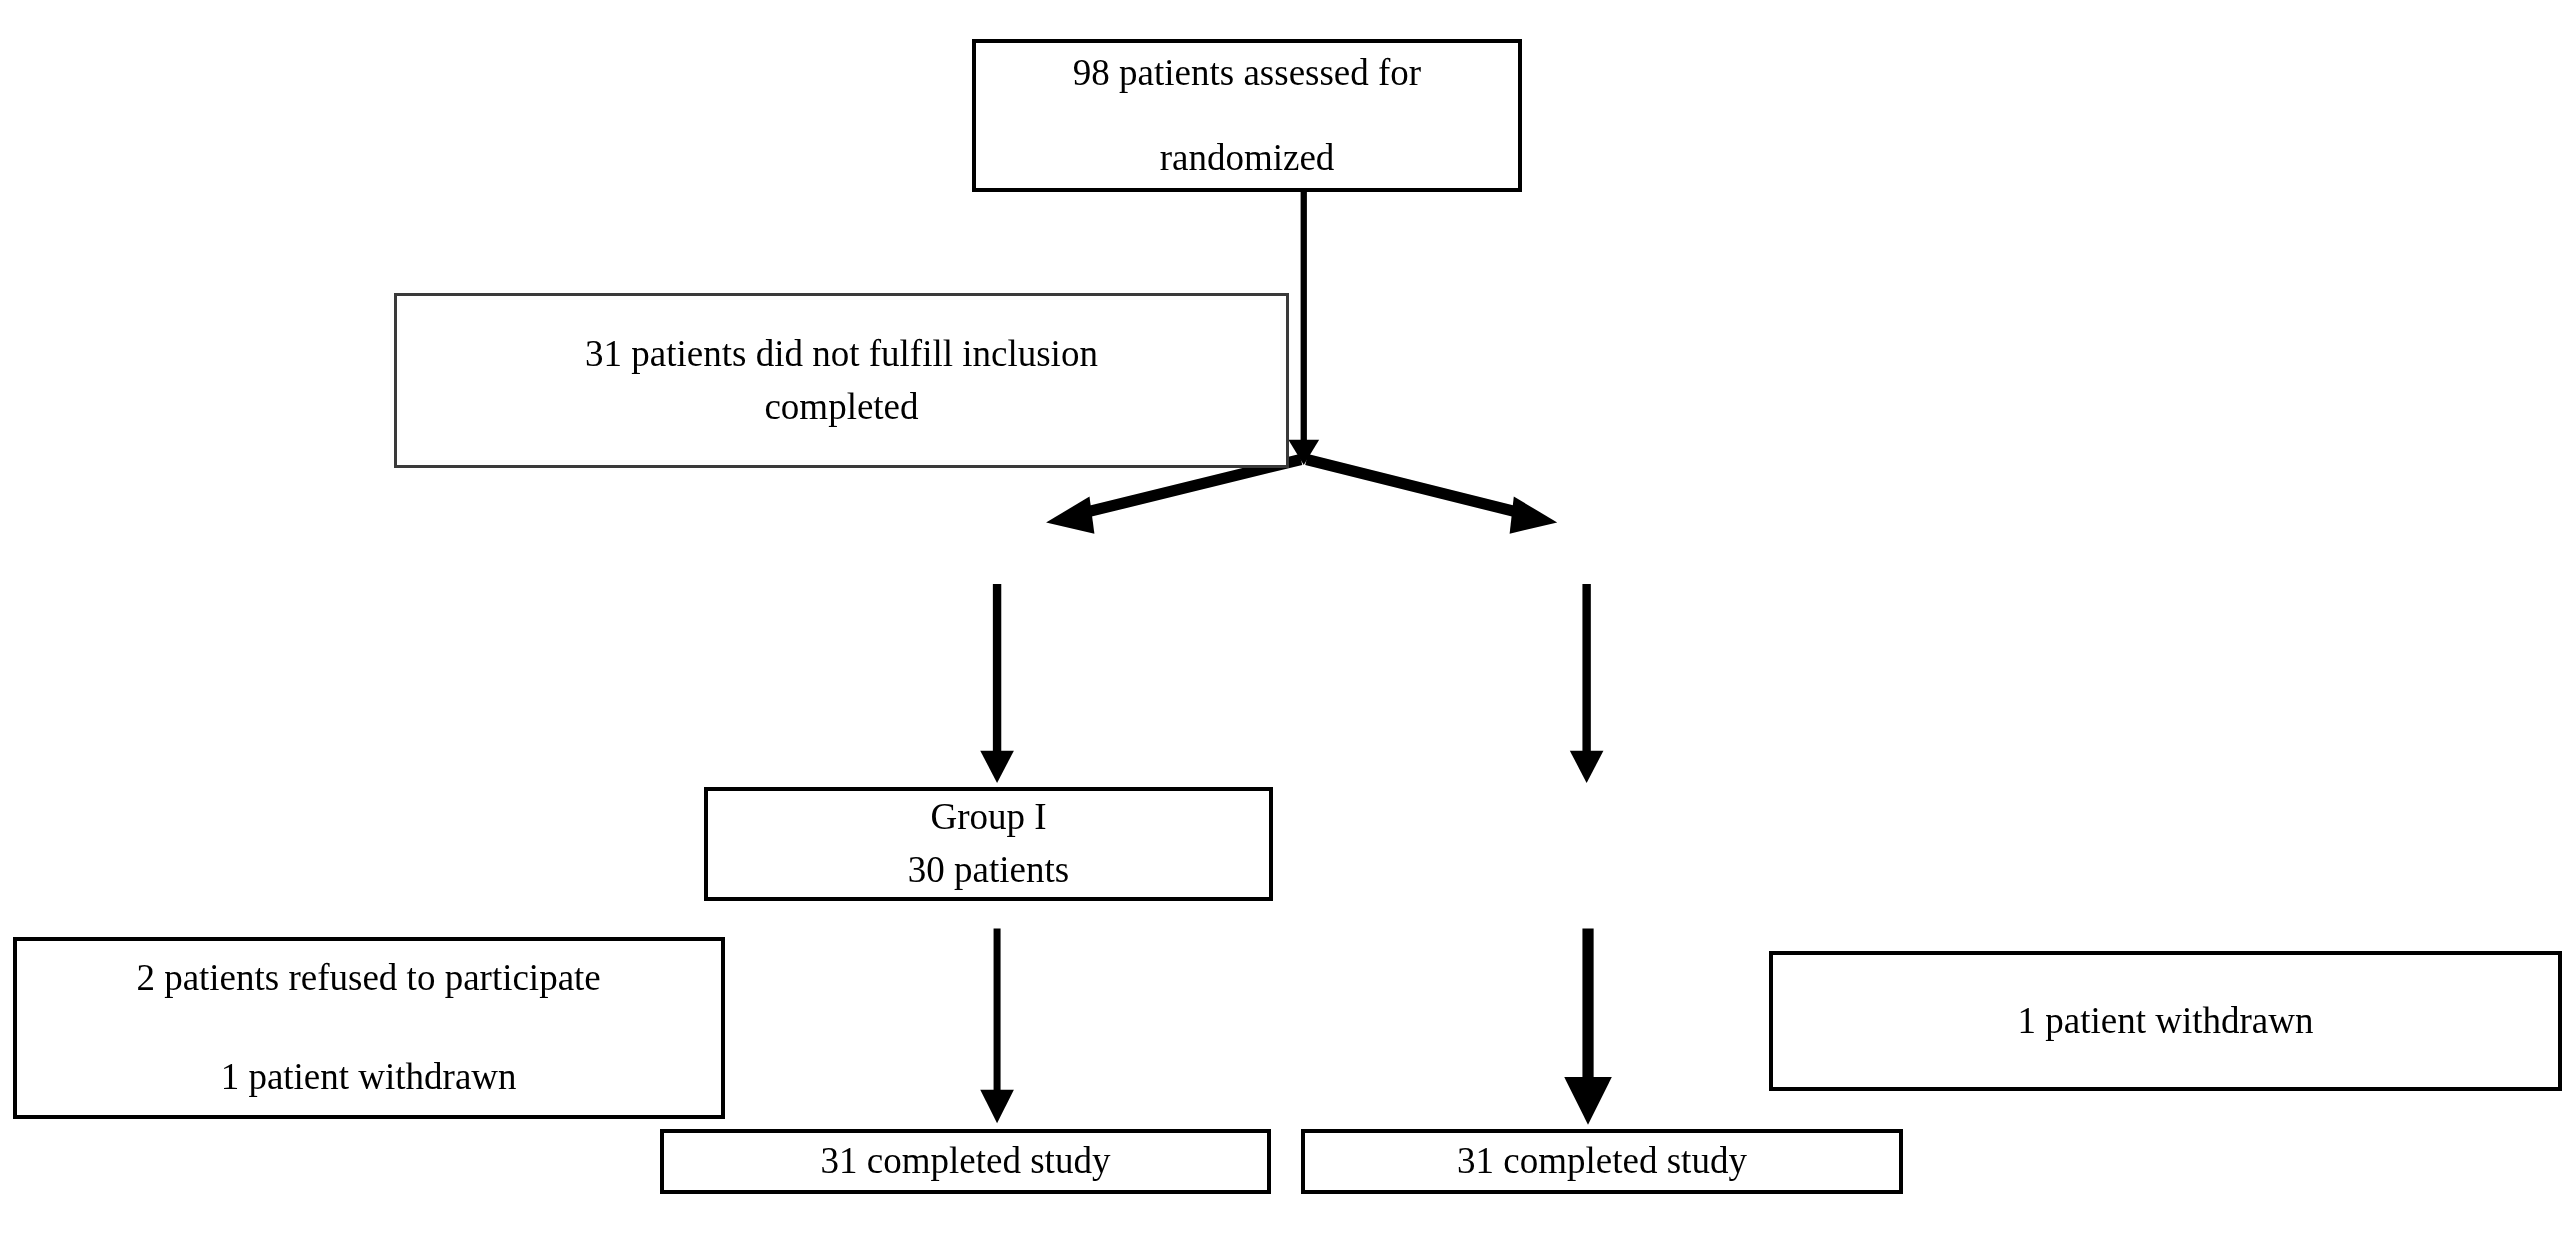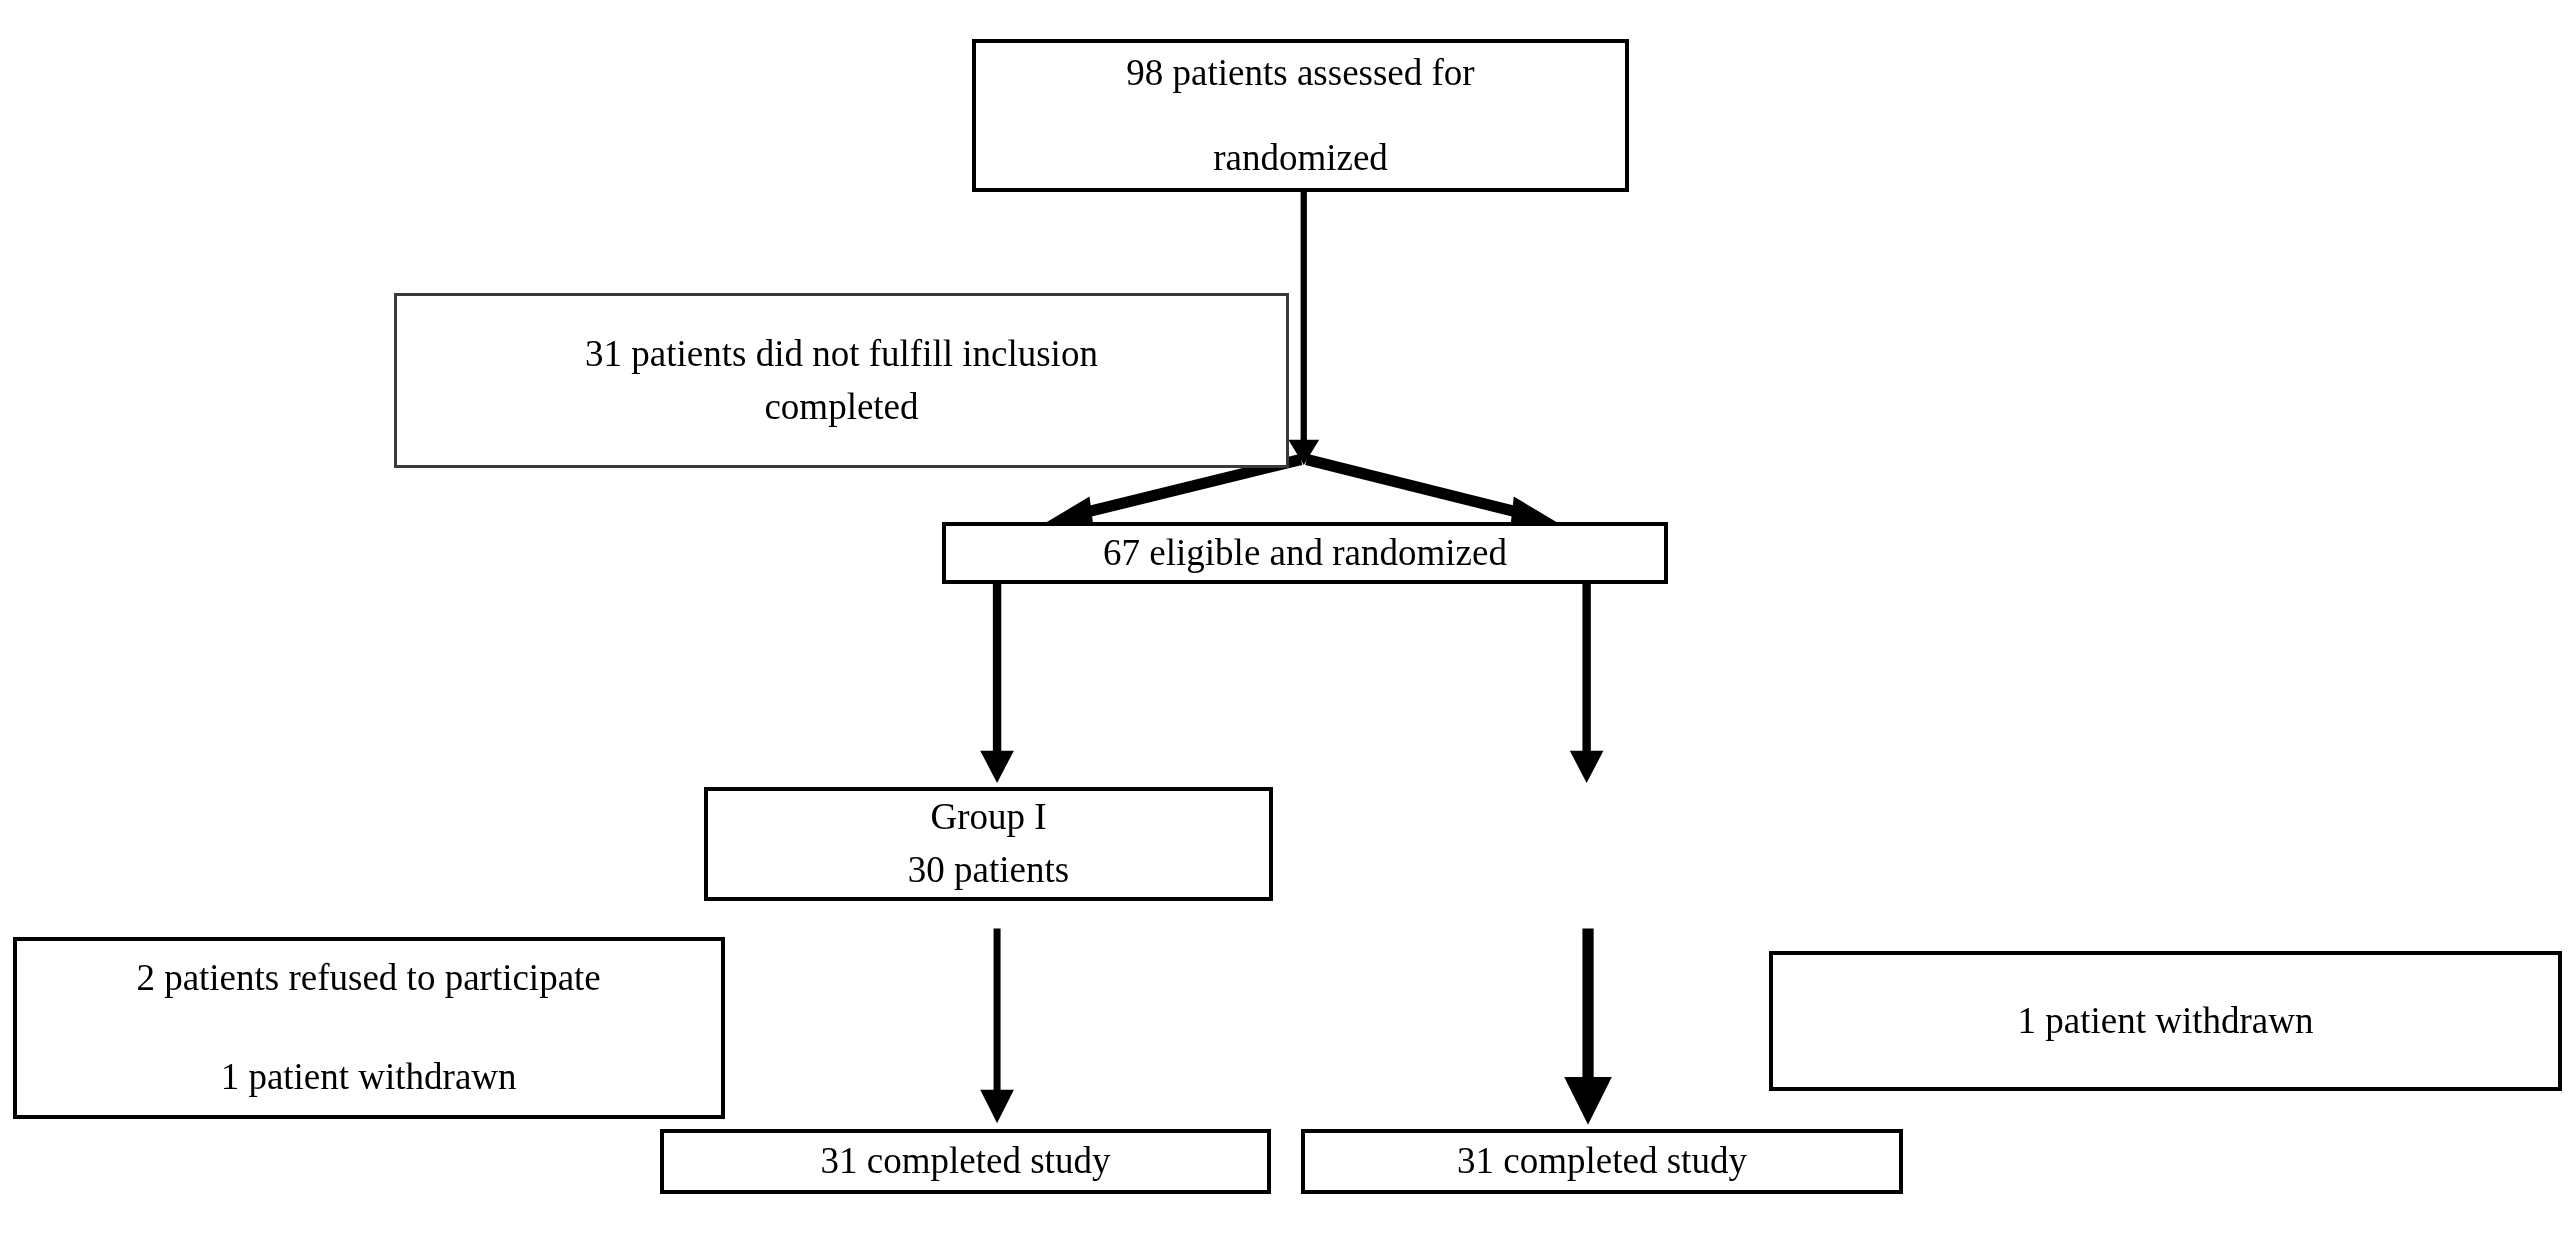--- a/index.html
+++ b/index.html
@@ -31,21 +31,21 @@
   .node .line {
     display: block;
     white-space: nowrap;
     line-height: 1.42;
   }
   .border-black { border: 4.2px solid #000000; }
   .border-gray  { border: 3.5px solid #3a3a3a; }
 
   
   #node-assessed {
-    left: 972px; top: 39px; width: 657px; height: 153px;
+    left: 972px; top: 39px; width: 550px; height: 153px;
     font-size: 37px;
     gap: 32px;
   }
   #node-excluded {
     left: 394px; top: 293px; width: 895px; height: 175px;
     font-size: 37px;
   }
   #node-randomized {
     left: 942px; top: 522px; width: 726px; height: 62px;
     font-size: 37px;
@@ -132,23 +132,20 @@
   <div class="node border-black" id="node-assessed">
     <span class="line">98 patients assessed for</span>
     <span class="line">randomized</span>
   </div>
 
   <div class="node border-gray" id="node-excluded">
     <span class="line">31 patients did not fulfill inclusion</span>
     <span class="line">completed</span>
   </div>
 
-  <div class="node border-black" id="node-randomized">
-    <span class="line">67 eligible and randomized</span>
-  </div>
 
   <div class="node border-black" id="node-group1">
     <span class="line">Group I</span>
     <span class="line">30 patients</span>
   </div>
 
 
   <div class="node border-black" id="node-dropout-left">
     <span class="line">2 patients refused to participate</span>
     <span class="line">1 patient withdrawn</span>

